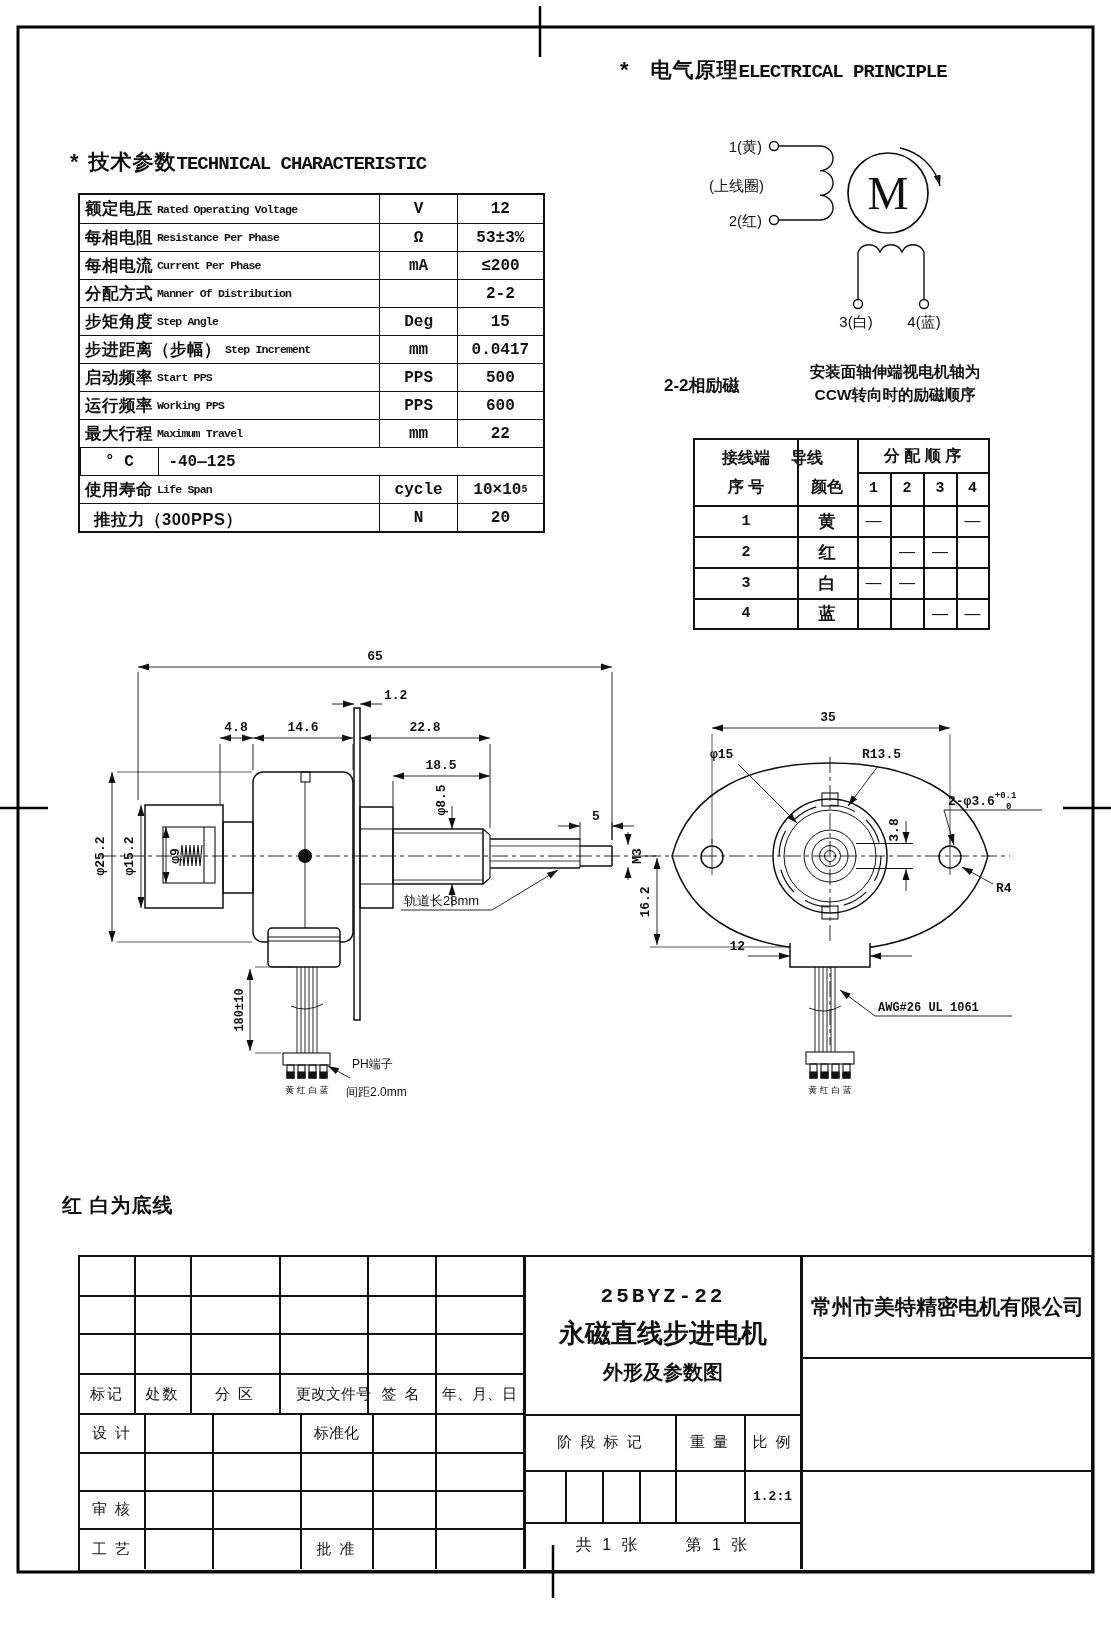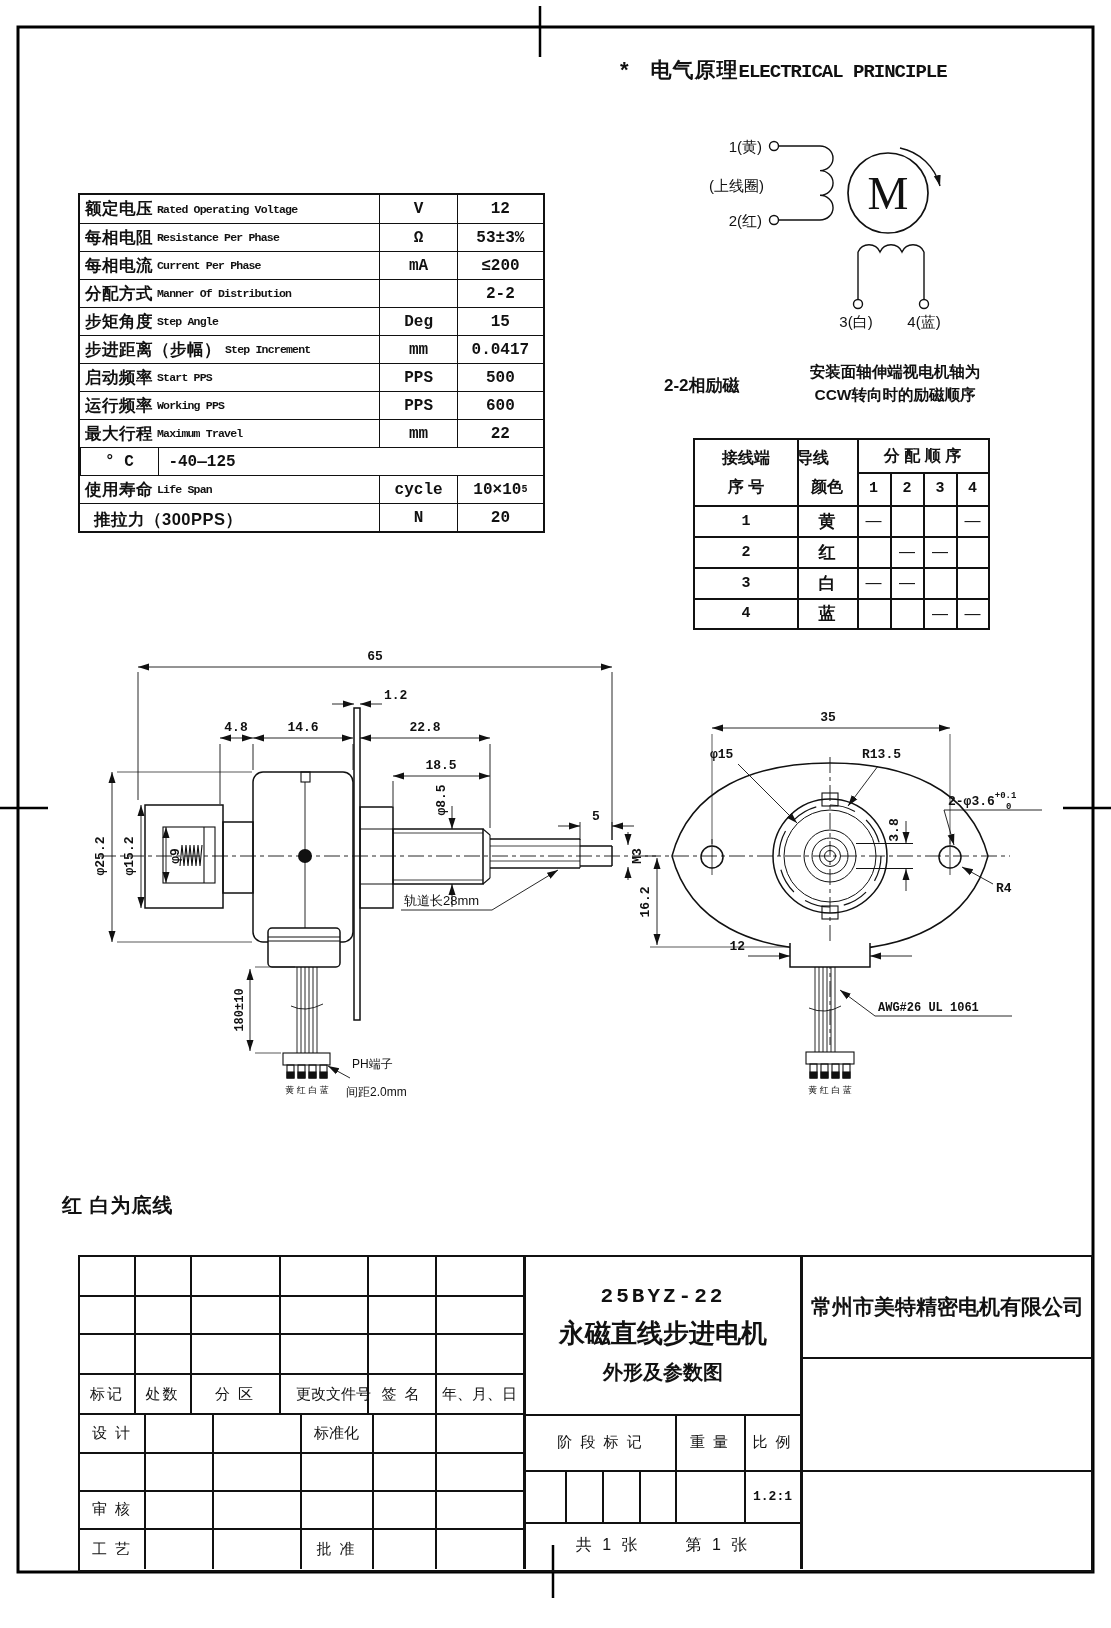--- a/index.html
+++ b/index.html
@@ -270,20 +270,23 @@
       <text x="948" y="805"><tspan>2-φ3.6</tspan><tspan font-size="9" dy="-7">+0.1</tspan><tspan font-size="9" x="1006" dy="11">0</tspan></text>
       <text transform="rotate(-90 898 830)" x="898" y="830" text-anchor="middle">3.8</text>
       <text x="996" y="892">R4</text>
       <text transform="rotate(-90 649 902)" x="649" y="902" text-anchor="middle">16.2</text>
       <text x="745" y="950" text-anchor="end">12</text>
       <text x="878" y="1011" font-size="12">AWG#26 UL 1061</text>
     </g>
     <text x="830" y="1093" font-size="9" text-anchor="middle">黄 红 白 蓝</text>
   </svg>
 
+  <div class="sec-title" style="left:70px;top:148px;">
+    <span class="star">*</span><span class="cn">技术参数</span><span class="en">TECHNICAL CHARACTERISTIC</span>
+  </div>
 
   <div class="sec-title" style="left:620px;top:56px;">
     <span class="star" style="margin-right:22px;">*</span><span class="cn">电气原理</span><span class="en">ELECTRICAL PRINCIPLE</span>
   </div>
 
   <div class="ttable">
     <div class="trow">
         <div class="tc name">
           <span class="cn">额定电压</span>
           <span class="en">Rated Operating Voltage</span>
@@ -416,21 +419,21 @@
     <div class="line" style="left:195px;top:32px;width:1.6px;height:156px;"></div>
     <div class="line" style="left:228px;top:32px;width:1.6px;height:156px;"></div>
     <div class="line" style="left:261px;top:32px;width:1.6px;height:156px;"></div>
     <div class="line" style="left:0;top:65px;width:293px;height:1.6px;"></div>
     <div class="line" style="left:0;top:96px;width:293px;height:1.6px;"></div>
     <div class="line" style="left:0;top:127px;width:293px;height:1.6px;"></div>
     <div class="line" style="left:0;top:158px;width:293px;height:1.6px;"></div>
 
     <div class="xcell" style="left:0;top:4px;width:102px;height:28px;font-size:16px;font-weight:bold;">接线端</div>
     <div class="xcell" style="left:0;top:33px;width:102px;height:28px;font-size:16px;font-weight:bold;">序 号</div>
-    <div class="xcell" style="left:92px;top:4px;width:52px;height:28px;font-size:16px;font-weight:bold;">导线</div>
+    <div class="xcell" style="left:86px;top:4px;width:52px;height:28px;font-size:16px;font-weight:bold;">导线</div>
     <div class="xcell" style="left:102px;top:33px;width:60px;height:28px;font-size:16px;font-weight:bold;">颜色</div>
     <div class="xcell" style="left:162px;top:0;width:131px;height:32px;font-size:16px;font-weight:bold;">分 配 顺 序</div>
     <div class="xcell mono" style="left:162px;top:33px;width:33px;height:31px;font-size:15px;font-weight:bold;">1</div>
     <div class="xcell mono" style="left:196px;top:33px;width:32px;height:31px;font-size:15px;font-weight:bold;">2</div>
     <div class="xcell mono" style="left:229px;top:33px;width:32px;height:31px;font-size:15px;font-weight:bold;">3</div>
     <div class="xcell mono" style="left:262px;top:33px;width:31px;height:31px;font-size:15px;font-weight:bold;">4</div>
 
     <div class="xcell mono" style="left:0;top:66px;width:102px;height:30px;font-size:15px;font-weight:bold;">1</div>
     <div class="xcell" style="left:102px;top:66px;width:60px;height:30px;font-size:17px;font-weight:bold;">黄</div>
     <div class="xcell" style="left:162px;top:66px;width:33px;height:30px;">—</div>

